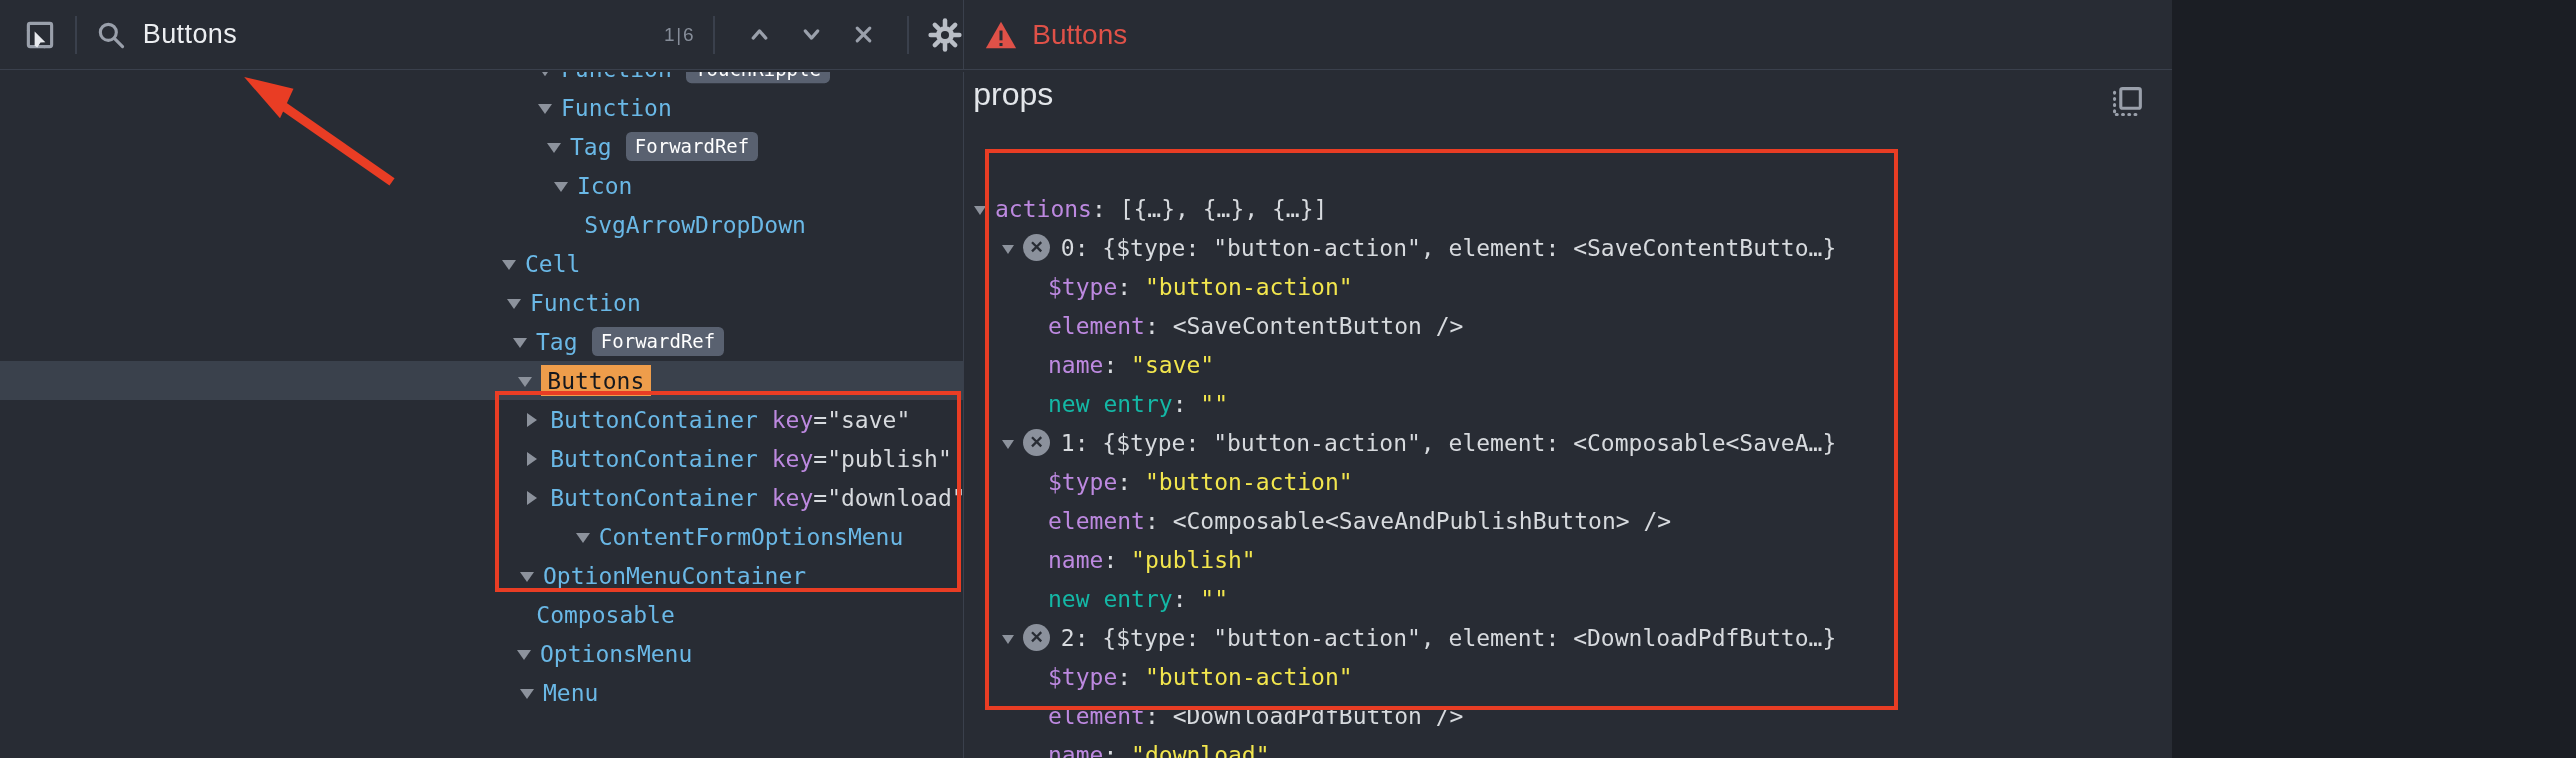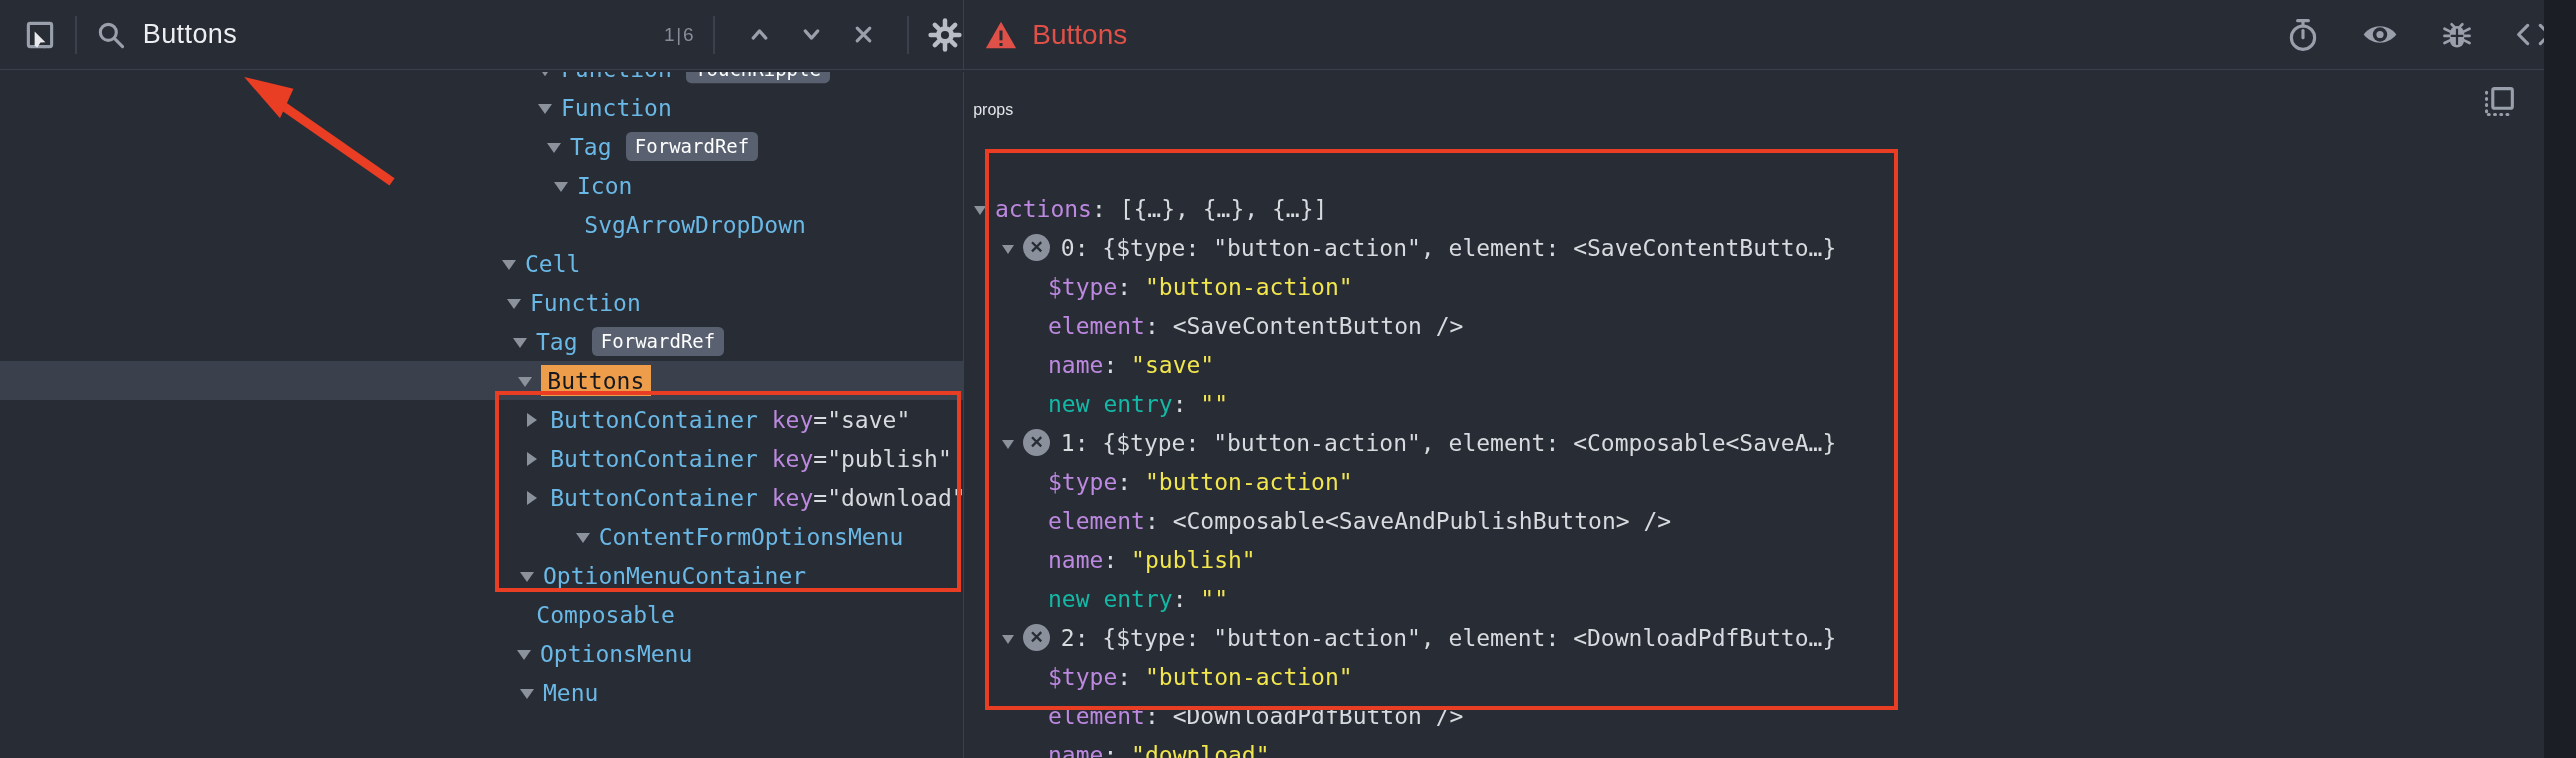--- a/index.html
+++ b/index.html
@@ -1,18 +1,18 @@
 <!DOCTYPE html>
 <html style="font-size:14.3px"><head>
 <meta charset="utf-8">
 <style>
   * { box-sizing: border-box; margin: 0; padding: 0; }
   html,body { background:#1b1e24; }
   .app {
-    position: relative; width: 2544px; height: 758px;
+    position: relative; width: 2172px; height: 758px;
     background: #282c34; overflow: hidden;
     font-family: "Liberation Sans", sans-serif; color: #d7dade;
   }
   
   .toolbar { position:absolute; top:0; left:0; width:2576px; height:70px;
     border-bottom:1.8px solid #3a404c; display:flex; }
   .tb-left { width:964px; height:100%; border-right:1.8px solid #3a404c;
     display:flex; align-items:center; padding-left:23px; }
   .tb-right { flex:1; height:100%; display:flex; align-items:center; padding:0 23px 0 20px; }
   .tb-sep { width:1.8px; height:38px; background:#3a404c; margin:0 18px; flex:none; }
@@ -39,22 +39,22 @@
     border-left:10px solid #8c929c; margin-left:1.8px; margin-right:13.4px; width:0; }
   .cname { color:#6ab8e6; }
   .cname.match { background:#ee9d4b; color:#15181e; padding:2.7px 6.3px; }
   .badge { margin-left:14.3px; background:#596170; color:#ffffff; border-radius:5.4px;
     padding:2.7px 9px 3.6px; font-size:19px; font-family:"DejaVu Sans Mono", monospace; }
   .kattr { color:#bd89e0; }
   .kplain { color:#d7dade; }
   
   .props { position:absolute; top:72px; left:966px; right:0; height:687px; overflow:hidden;
     font-family:"DejaVu Sans Mono", monospace; font-size:23px; }
-  .props-head { position:absolute; top:29px; left:7.2px; font-family:"Liberation Sans",sans-serif;
-    font-size:16px; color:#e3e6ea; }
+  .props-head { position:absolute; top:4px; left:7.2px; font-family:"Liberation Sans",sans-serif;
+    font-size:32px; color:#e3e6ea; }
   .copy-btn { position:absolute; top:14.3px; right:29px; }
   .prows { position:absolute; top:117px; left:0; right:0; }
   .prow { height:39px; display:flex; align-items:center; white-space:pre; }
   .pexp { flex:none; width:0; height:0; border-left:6.3px solid transparent; border-right:6.3px solid transparent;
     border-top:9px solid #8c929c; margin-right:9px; margin-top:3.6px; }
   .del { flex:none; width:27px; height:27px; border-radius:50%; background:#8b919c; color:#282c34;
     display:flex; align-items:center; justify-content:center; font-size:17px; font-weight:bold;
     margin-right:10.8px; font-family:"Liberation Sans",sans-serif; cursor:pointer; }
   .pkey { color:#bd89e0; }
   .pkey-new { color:#14b8a6; }

